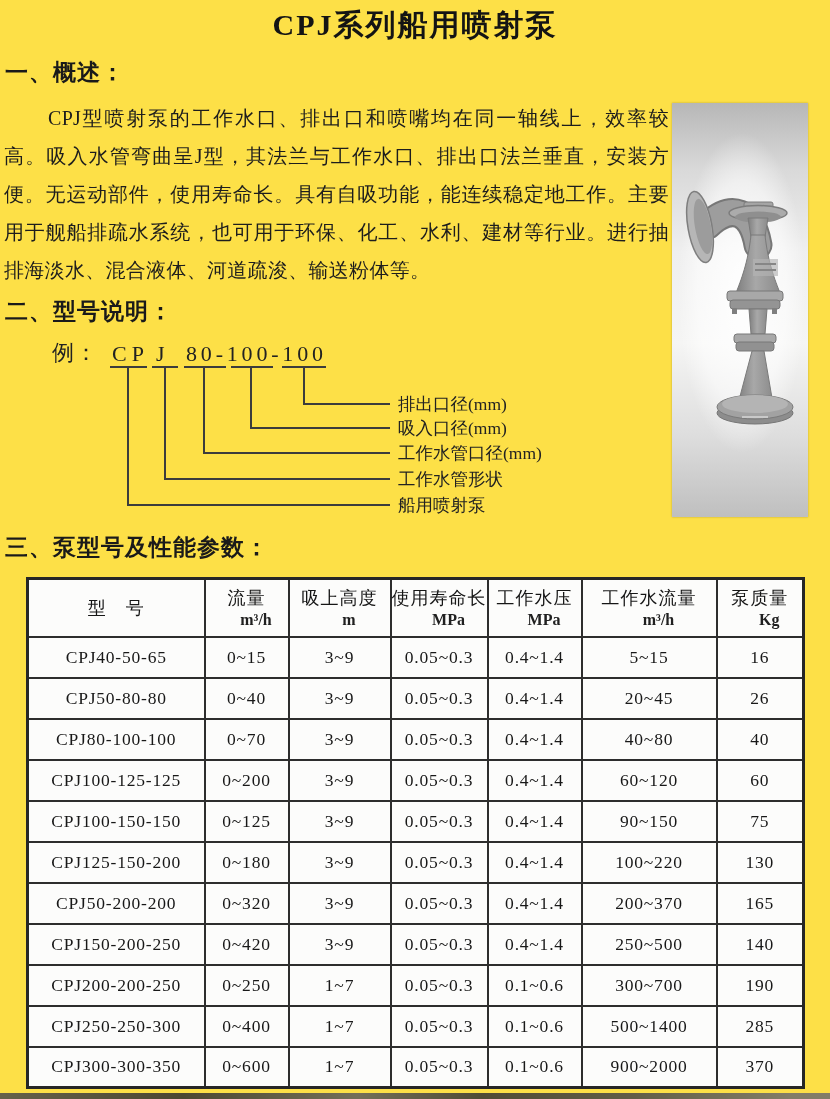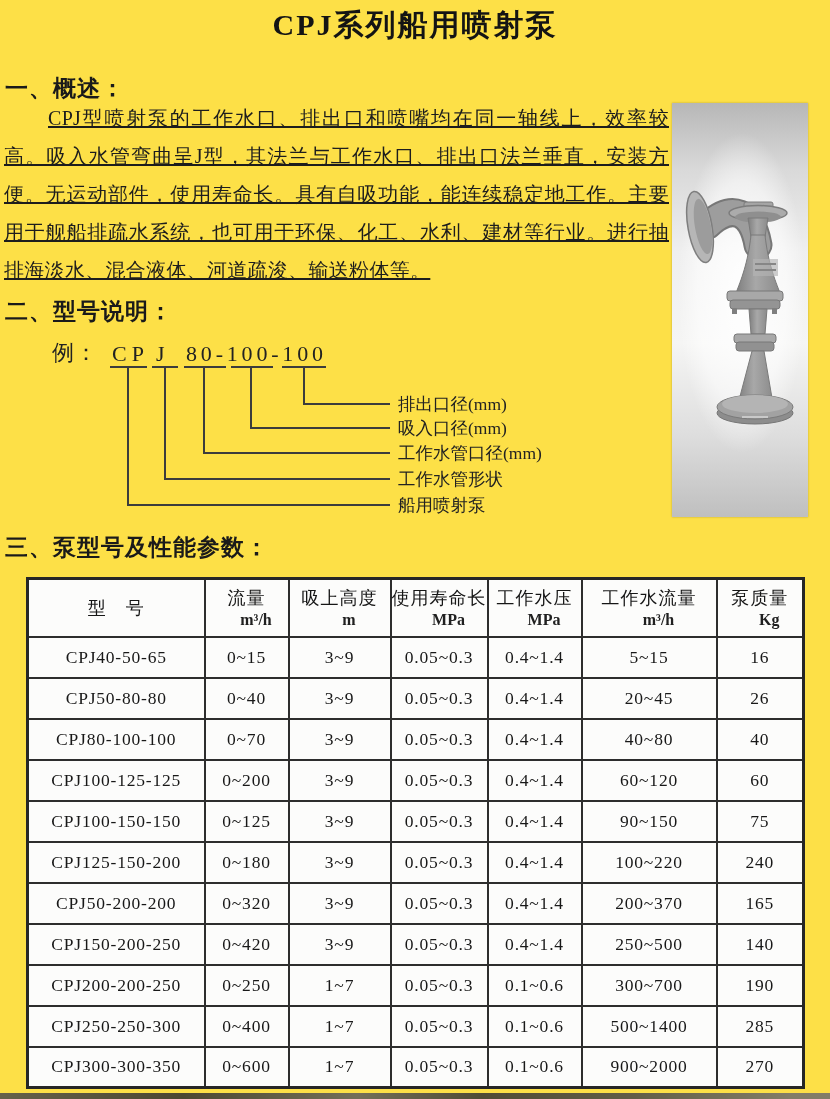--- a/index.html
+++ b/index.html
@@ -19,28 +19,28 @@
     position:absolute;top:5px;left:0;width:100%;
     text-align:center;
     font-size:30px;font-weight:bold;letter-spacing:2px;
     color:#141414;
   }
   .sec-heading{
     position:absolute;left:5px;
     font-size:23px;font-weight:bold;letter-spacing:1px;
     color:#1a1a1a;
   }
-  #h-overview{top:73px;}
+  #h-overview{top:57px;}
   #h-model{top:296px;}
   #h-params{top:532px;text-align:center;}
   .overview-par{
     position:absolute;left:4px;top:99px;width:665px;
     font-size:20px;line-height:38px;
     text-align:justify;text-indent:2.2em;
-    color:#1d1d1d;letter-spacing:0.3px;text-decoration:underline;
+    color:#1d1d1d;letter-spacing:0.3px;
   }
   
   #diagram{position:absolute;left:40px;top:336px;width:640px;height:196px;}
   #diagram text{font-family:"Liberation Serif","DejaVu Serif",serif;fill:#222;}
   #diagram .code{font-size:22px;letter-spacing:2px;}
   #diagram .ex{font-size:22px;letter-spacing:1px;}
   #diagram .callout{font-size:17.5px;}
   #diagram line,#diagram polyline{stroke:#3c3c3c;stroke-width:2;fill:none;}
   
   .ptable{
@@ -202,21 +202,21 @@
       <td>90~150</td>
       <td>75</td>
     </tr>
         <tr>
       <td>CPJ125-150-200</td>
       <td>0~180</td>
       <td>3~9</td>
       <td>0.05~0.3</td>
       <td>0.4~1.4</td>
       <td>100~220</td>
-      <td>240</td>
+      <td>130</td>
     </tr>
         <tr>
       <td>CPJ50-200-200</td>
       <td>0~320</td>
       <td>3~9</td>
       <td>0.05~0.3</td>
       <td>0.4~1.4</td>
       <td>200~370</td>
       <td>165</td>
     </tr>
@@ -247,21 +247,21 @@
       <td>500~1400</td>
       <td>285</td>
     </tr>
         <tr>
       <td>CPJ300-300-350</td>
       <td>0~600</td>
       <td>1~7</td>
       <td>0.05~0.3</td>
       <td>0.1~0.6</td>
       <td>900~2000</td>
-      <td>270</td>
+      <td>370</td>
     </tr>
       </tbody>
   </table>
 
   <div id="pump-panel">
     <svg viewBox="0 0 136 414" width="136" height="414">
       <defs>
         <radialGradient id="glow" cx="50%" cy="50%" r="50%">
           <stop offset="0%" stop-color="#ffffff" stop-opacity="0.95"></stop>
           <stop offset="70%" stop-color="#ffffff" stop-opacity="0.55"></stop>

